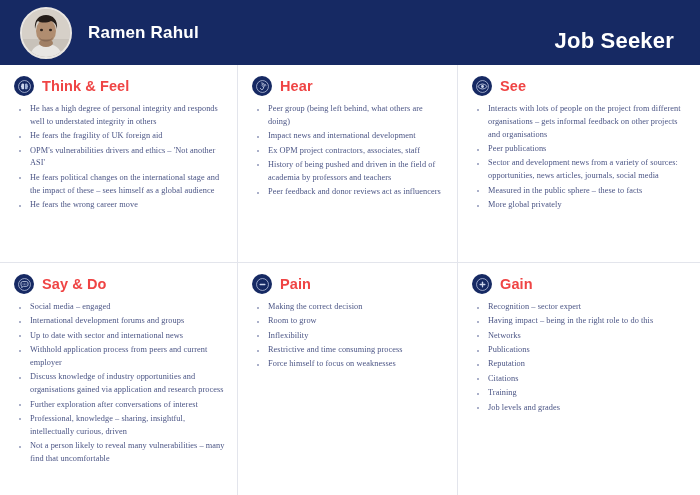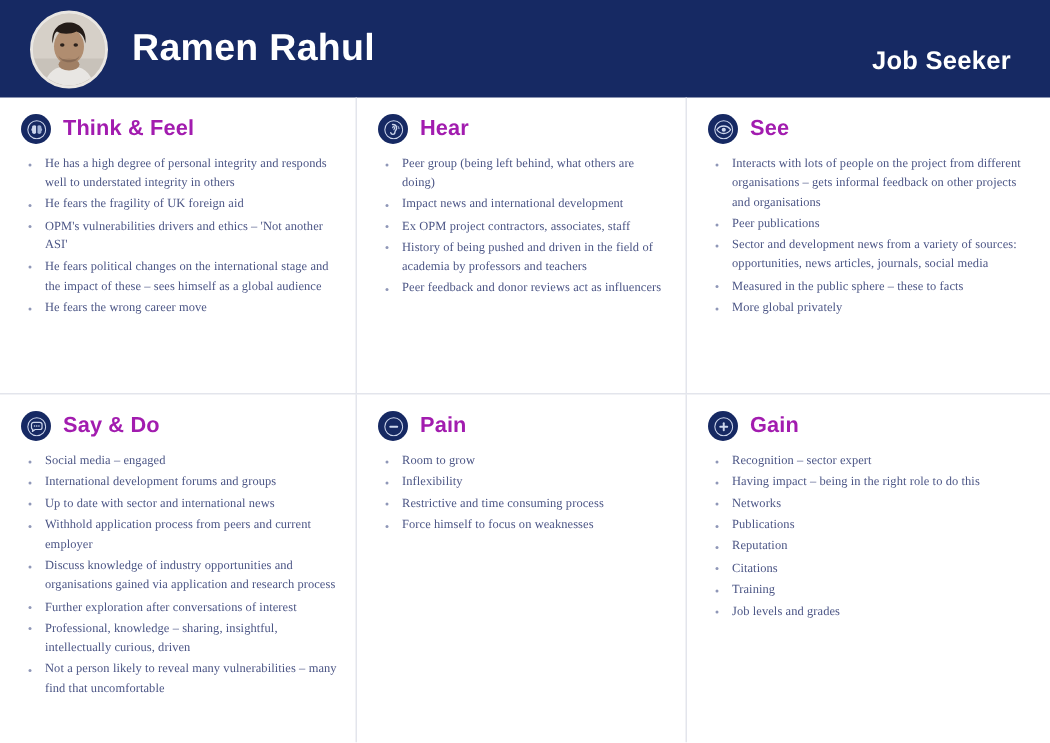--- a/index.html
+++ b/index.html
@@ -41,29 +41,29 @@
     background: #cfc9c2;
     border: 2px solid #e9e6e2;
     overflow: hidden;
     flex: 0 0 auto;
     position: relative;
   }
   .avatar svg { display: block; width: 100%; height: 100%; }
 
   .person-name {
     color: #ffffff;
-    font-size: 25px;
+    font-size: 17px;
     font-weight: bold;
     letter-spacing: 0.2px;
     margin-left: 16px;
     white-space: nowrap;
   }
   .role-label {
     color: #ffffff;
-    font-size: 17px;
+    font-size: 22px;
     font-weight: bold;
     letter-spacing: 0.2px;
     margin-left: auto;
     white-space: nowrap;
     padding-right: 8px;
     margin-top: 16px;
   }
 
   
   .grid {
@@ -95,21 +95,21 @@
     background: #162963;
     display: flex;
     align-items: center;
     justify-content: center;
     flex: 0 0 20px;
   }
   .sec-icon svg { display: block; }
   .sec-title {
     font-size: 14.5px;
     font-weight: bold;
-    color: #a21caf;
+    color: #ef4444;
     letter-spacing: 0.1px;
     line-height: 1;
   }
 
   ul.points {
     list-style: none;
     margin: 0;
     padding: 0;
   }
   ul.points li {
@@ -256,20 +256,21 @@
       <div class="sec-head">
         <span class="sec-icon">
           <svg width="13" height="13" viewBox="0 0 24 24">
             <circle cx="12" cy="12" r="11" fill="none" stroke="#cdd6ec" stroke-width="1.3"></circle>
             <rect x="6.5" y="10.8" width="11" height="2.4" rx="1.2" fill="#cdd6ec"></rect>
           </svg>
         </span>
         <span class="sec-title">Pain</span>
       </div>
       <ul class="points">
+        <li>Making the correct decision</li>
         <li>Room to grow</li>
         <li>Inflexibility</li>
         <li>Restrictive and time consuming process</li>
         <li>Force himself to focus on weaknesses</li>
       </ul>
     </div>
 
     <div class="cell">
       <div class="sec-head">
         <span class="sec-icon">

